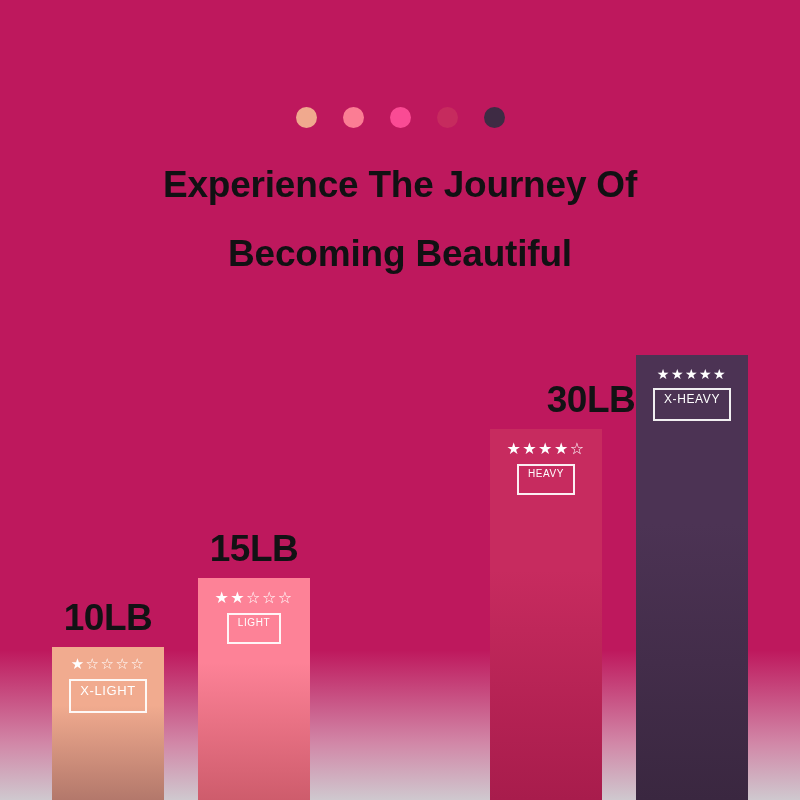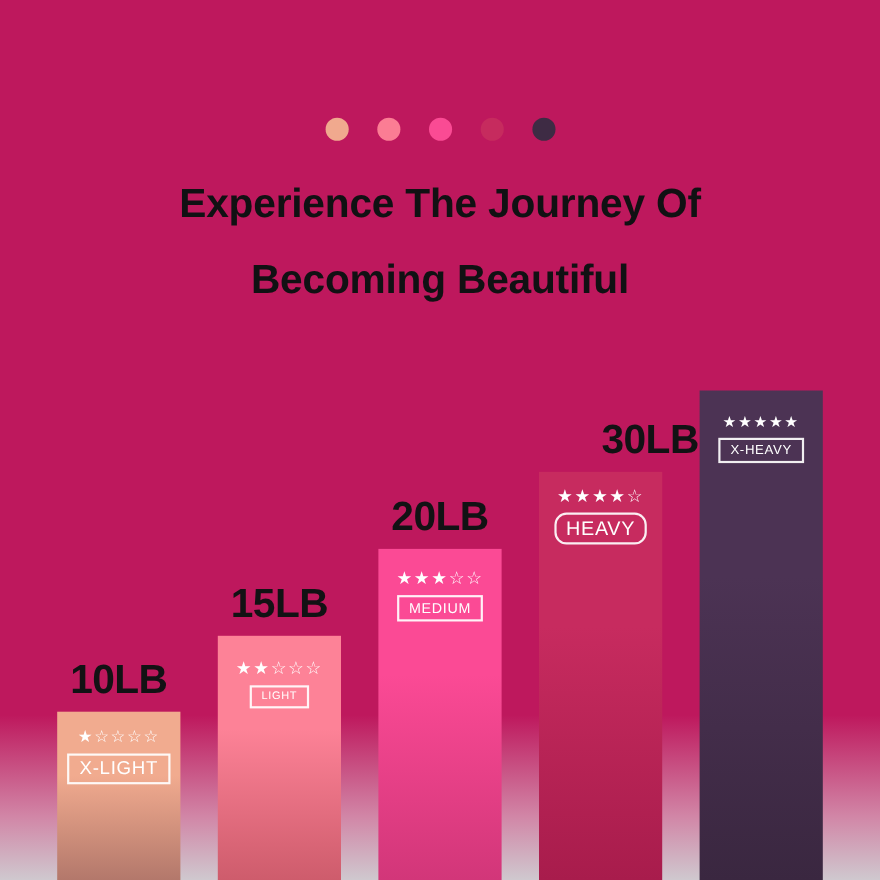--- a/index.html
+++ b/index.html
@@ -62,21 +62,21 @@
     line-height:1;
     white-space:nowrap;
     font-family:"DejaVu Sans", sans-serif;
   }
   .tagbox {
     margin-top:7px;
     border:2px solid rgba(255,255,255,0.92);
     color:#ffffff;
     font-size:13px;
     letter-spacing:0.6px;
-    padding:3px 9px 4px;
+    padding:3px 9px 14px;
     line-height:1;
     white-space:nowrap;
   }
 </style>
 </head>
 <body>
 
 <div id="stage">
 
   <div id="floor-shade"></div>
@@ -93,45 +93,37 @@
     <span class="hl">Experience The Journey Of</span>
     <span class="hl">Becoming Beautiful</span>
   </div>
 
   <div id="bars">
       <div class="bar-group" style="left: 52px; width: 112px; height: 153px;">
         <div class="bar" style="height: 153px; background: linear-gradient(rgb(241, 171, 143) 0%, rgb(241, 171, 143) 38%, rgb(179, 120, 107) 100%);"></div>
         <div class="lb-label" style="bottom: 161px;">10LB</div>
         <div class="badge" style="bottom: 87px;">
           <div class="stars" style="font-size: 15px;">★☆☆☆☆</div>
-          <div class="tagbox" style="font-size: 17px;">X-LIGHT</div>
+          <div class="tagbox" style="font-size: 13px;">X-LIGHT</div>
         </div>
       </div>
       <div class="bar-group" style="left: 198px; width: 112px; height: 222px;">
         <div class="bar" style="height: 222px; background: linear-gradient(rgb(253, 130, 151) 0%, rgb(253, 130, 151) 38%, rgb(206, 92, 108) 100%);"></div>
         <div class="lb-label" style="bottom: 230px;">15LB</div>
         <div class="badge" style="bottom: 156px;">
           <div class="stars" style="font-size: 16px;">★★☆☆☆</div>
           <div class="tagbox" style="font-size: 10px;">LIGHT</div>
         </div>
       </div>
-      <div class="bar-group" style="left: 344px; width: 112px; height: 301px;">
-        <div class="bar" style="height: 301px; background: linear-gradient(rgb(251, 74, 149) 0%, rgb(251, 74, 149) 38%, rgb(210, 54, 121) 100%);"></div>
-        <div class="lb-label" style="bottom: 309px;">20LB</div>
-        <div class="badge" style="bottom: 235px;">
-          <div class="stars" style="font-size: 16px;">★★★☆☆</div>
-          <div class="tagbox" style="font-size: 13px;">MEDIUM</div>
-        </div>
-      </div>
       <div class="bar-group" style="left: 490px; width: 112px; height: 371px;">
         <div class="bar" style="height: 371px; background: linear-gradient(rgb(199, 43, 95) 0%, rgb(199, 43, 95) 38%, rgb(168, 28, 76) 100%);"></div>
         <div class="lb-label" style="bottom: 379px; margin-left: 45px;">30LB</div>
         <div class="badge" style="bottom: 305px;">
           <div class="stars" style="font-size: 16px;">★★★★☆</div>
-          <div class="tagbox" style="font-size: 18px; border-radius: 11px;">HEAVY</div>
+          <div class="tagbox" style="font-size: 10px;">HEAVY</div>
         </div>
       </div>
       <div class="bar-group" style="left: 636px; width: 112px; height: 445px;">
         <div class="bar" style="height: 445px; background: linear-gradient(rgb(76, 51, 84) 0%, rgb(76, 51, 84) 38%, rgb(58, 39, 64) 100%);"></div>
         <div class="badge" style="bottom: 379px;">
           <div class="stars" style="font-size: 14px;">★★★★★</div>
           <div class="tagbox" style="font-size: 12px;">X-HEAVY</div>
         </div>
       </div>
     </div>

